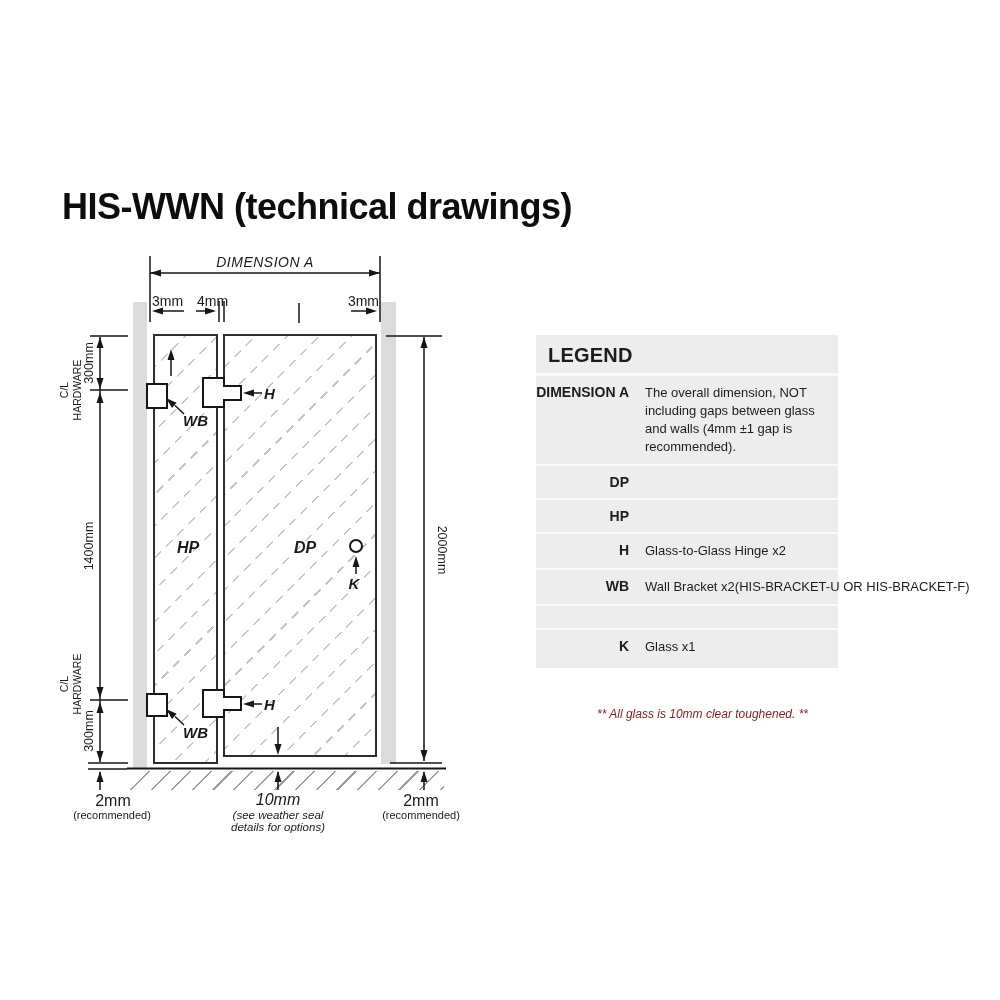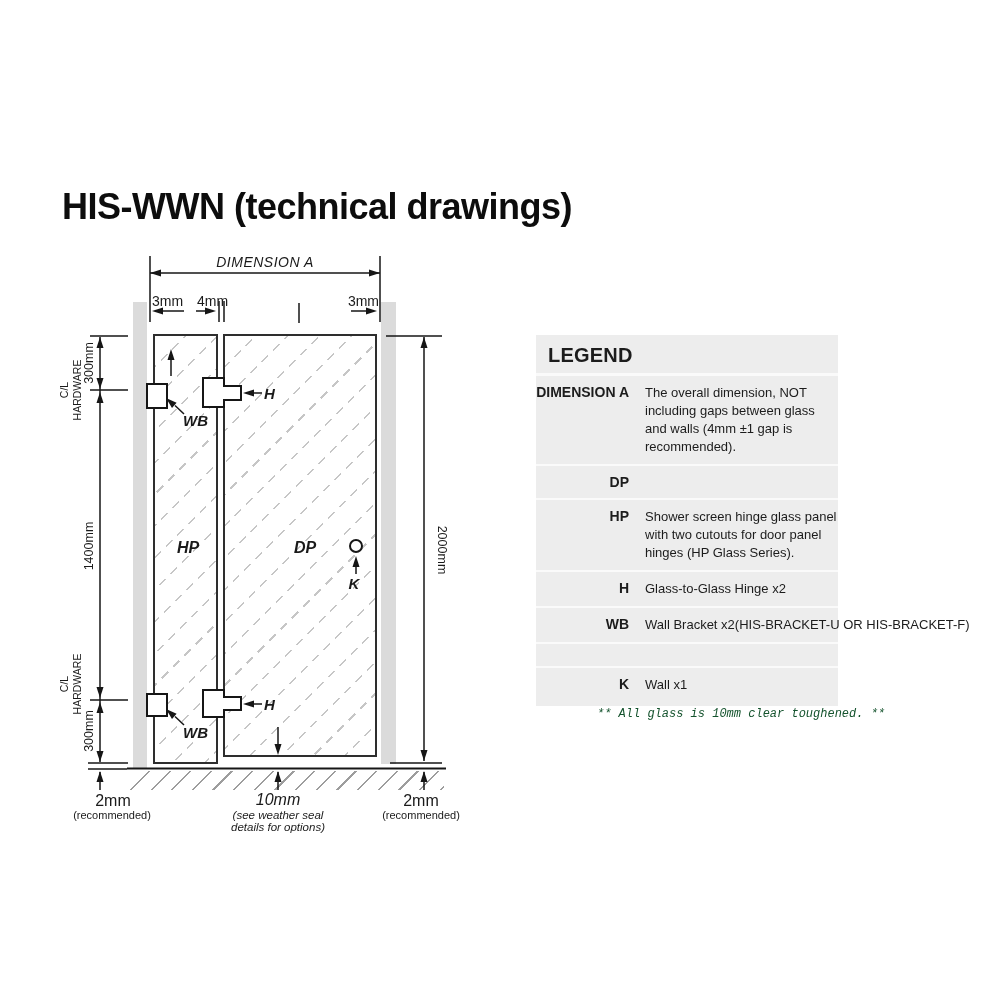--- a/index.html
+++ b/index.html
@@ -40,21 +40,21 @@
   text.panel-lbl{font-size:16px;font-weight:bold;font-style:italic;}
   
   .legend{left:536px;top:335px;width:302px;background:#ededed;}
   .lg-head{font-size:20px;font-weight:bold;padding:9px 12px 6px 12px;border-bottom:3px solid #fafafa;letter-spacing:0.2px;}
   .lg-row{display:grid;grid-template-columns:93px 1fr;column-gap:16px;padding:8px 0;border-bottom:2px solid #fafafa;}
   .lg-row:last-child{border-bottom:none;padding-bottom:12px;}
   .lg-term{font-size:14px;font-weight:bold;text-align:right;}
   .lg-desc{font-size:13px;line-height:18px;white-space:pre-line;}
   .lg-row.nowrap .lg-desc{white-space:nowrap;text-align:right;}
   .lg-empty{height:14px;padding:4px 0;}
-  .footnote{left:597px;top:707px;font-size:12px;font-style:italic;color:#14532d;font-family:Liberation Mono, monospace;}
+  .footnote{left:597px;top:707px;font-size:12px;font-style:italic;color:#7f1d1d;}
 </style>
 </head>
 <body>
 
 <div class="abs title">HIS-WWN (technical drawings)</div>
 
 <div class="abs wall wall-l"></div>
 <div class="abs wall wall-r"></div>
 <div class="abs floor-hatch"></div>
 <div class="abs glass glass-hp"></div>
@@ -189,35 +189,32 @@
     <div class="lg-desc">The overall dimension, NOT
 including gaps between glass
 and walls (4mm ±1 gap is
 recommended).</div>
   </div>
   <div class="lg-row">
     <div class="lg-term">DP</div>
   </div>
   <div class="lg-row">
     <div class="lg-term">HP</div>
-    <div class="lg-desc">Shower screen hinge glass panel
-with two cutouts for door panel
-hinges (HP Glass Series).</div>
   </div>
   <div class="lg-row">
     <div class="lg-term">H</div>
     <div class="lg-desc">Glass-to-Glass Hinge x2</div>
   </div>
   <div class="lg-row nowrap">
     <div class="lg-term">WB</div>
     <div class="lg-desc">Wall Bracket x2(HIS-BRACKET-U OR HIS-BRACKET-F)</div>
   </div>
   <div class="lg-row lg-empty">
     <div class="lg-term"></div>
     <div class="lg-desc"></div>
   </div>
   <div class="lg-row">
     <div class="lg-term">K</div>
-    <div class="lg-desc">Wall x1</div>
+    <div class="lg-desc">Glass x1</div>
   </div>
 </div>
 
 <div class="abs footnote">** All glass is 10mm clear toughened. **</div>
 
 </body></html>

